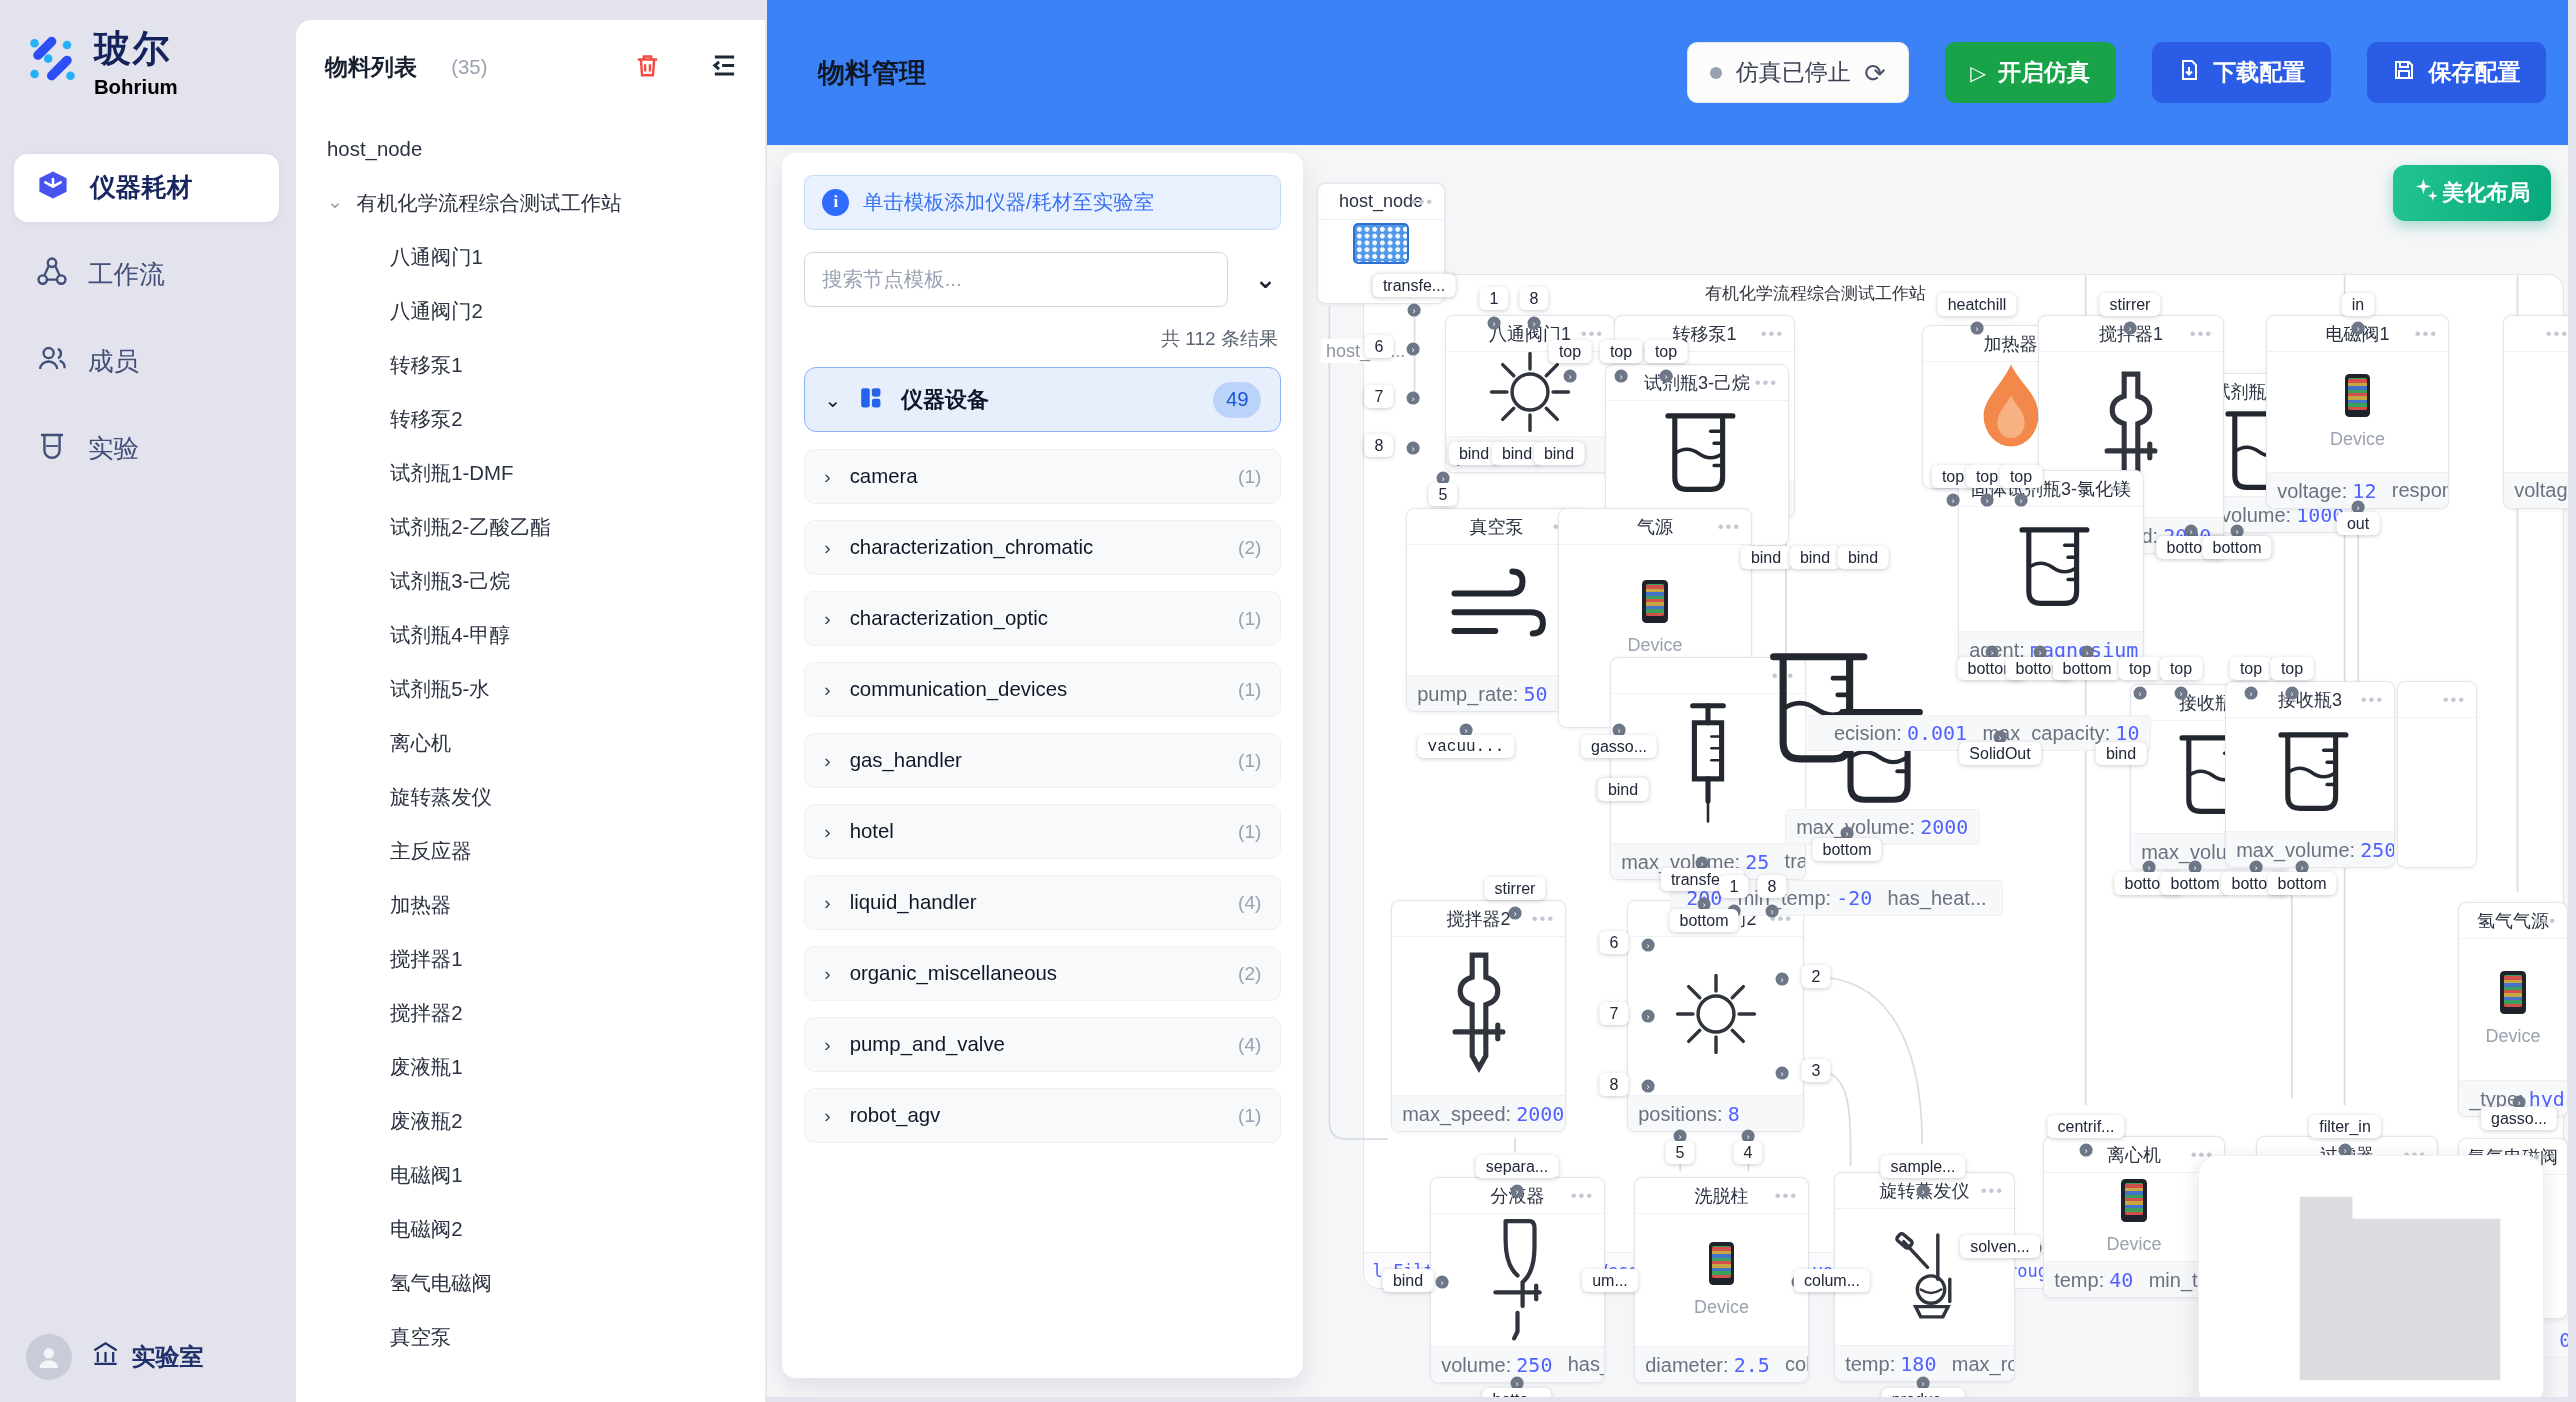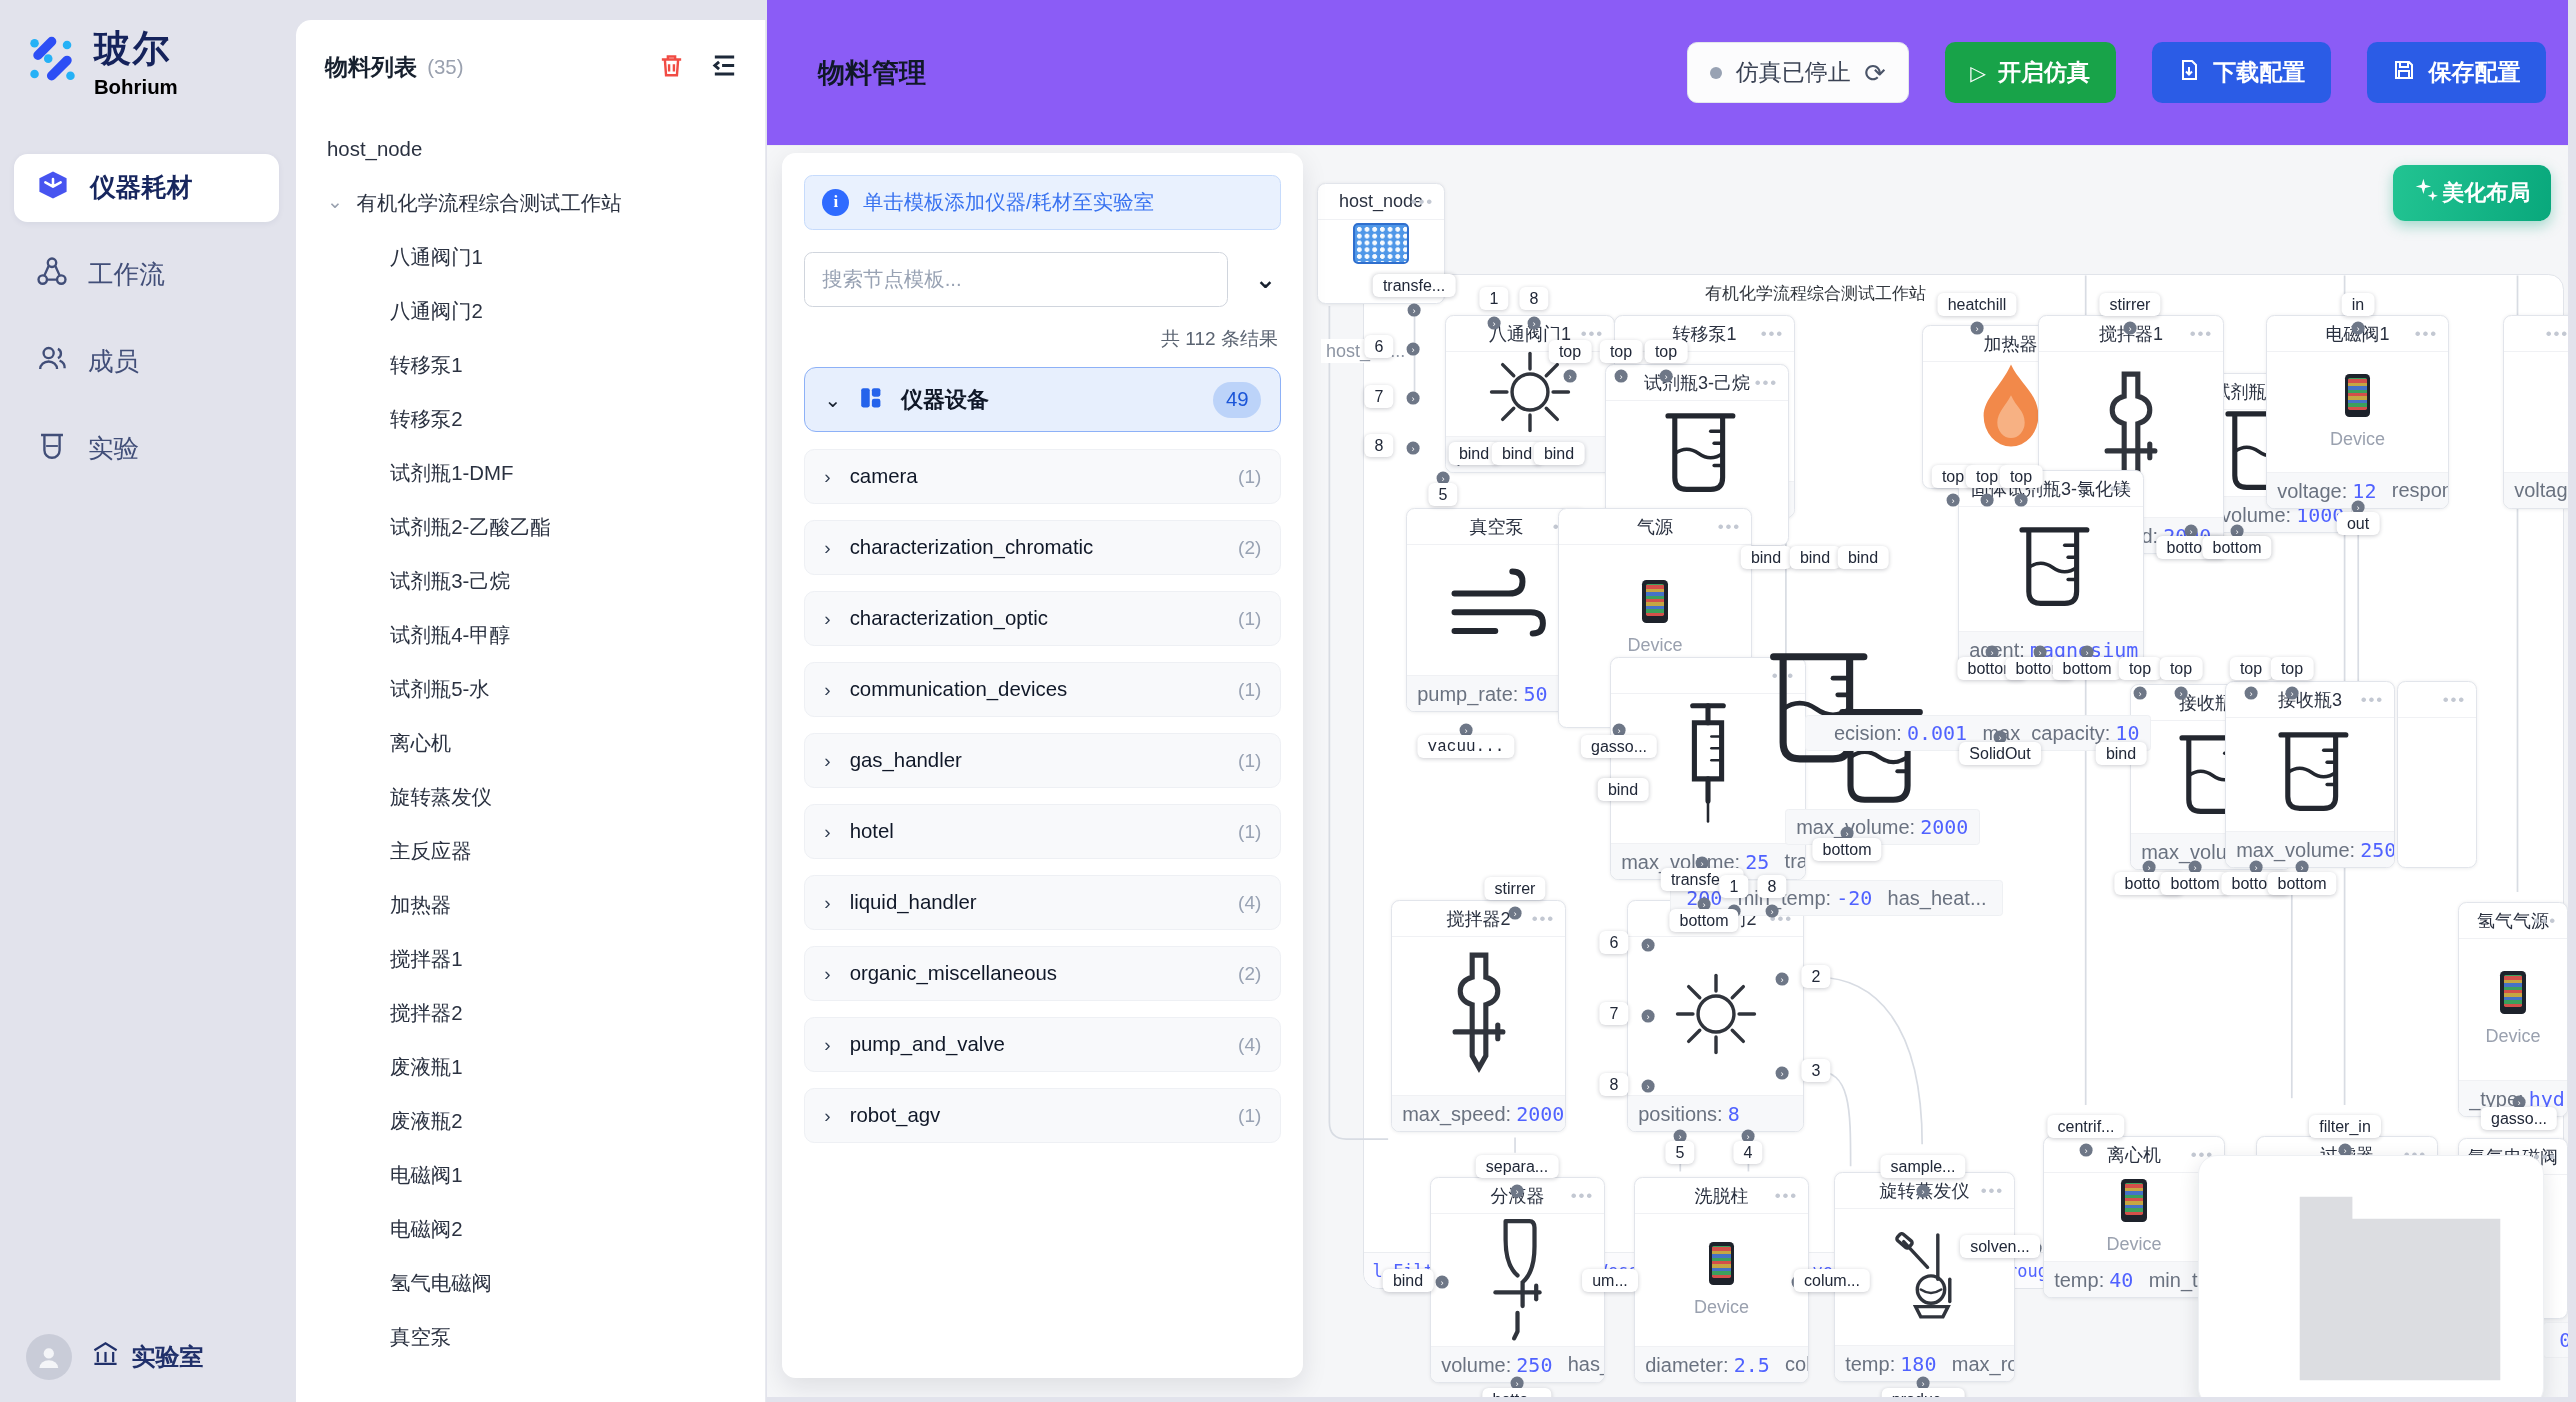--- a/index.html
+++ b/index.html
@@ -16,34 +16,34 @@
                font-size:25.6px; color:#414e78; font-weight:500; cursor:pointer; }
   .menu-item.active { background:#ffffff; color:#17265e; font-weight:bold; box-shadow:0 1.7px 6.8px rgba(20,30,80,.06); }
   .menu-item svg { flex:0 0 auto; }
   .side-footer { position:absolute; left:0; bottom:0; width:100%; display:flex; align-items:center; gap:19px; padding:0 0 22px 25.6px; }
   .avatar { width:46px; height:46px; border-radius:50%; background:#c9ccd8; display:flex; align-items:center; justify-content:center; }
   .lab-row { display:flex; align-items:center; gap:12px; font-size:24px; font-weight:bold; color:#20306a; }
 
   
   .materials { position:absolute; left:296px; top:20.4px; width:470px; height:1382px; background:#fff;
                border-radius:15.3px 0 0 0; border-right:0.9px solid #e8eaef; overflow:hidden; }
-  .mat-head { display:flex; align-items:center; padding:31px 25.6px 17px 29px; }
+  .mat-head { display:flex; align-items:center; padding:31px 25.6px 17px 29px;gap:24px; }
   .mat-title { font-size:23px; font-weight:bold; color:#17202e; }
   .mat-count { font-size:20.4px; color:#9aa1af; margin-left:10.2px; }
   .mat-head .spacer { flex:1; }
   .mat-head svg { cursor:pointer; }
   .tree { padding:22px 0 0 0; }
   .tree-row { height:54px; display:flex; align-items:center; font-size:20.4px; color:#2a3140; cursor:pointer; }
   .tree-root { padding-left:31px; }
   .tree-ws { padding-left:31px; gap:13.6px; }
   .tree-ws .chev { color:#98a0ae; font-size:19px; transform:translateY(-1.7px); }
   .tree-item { padding-left:94px; }
 
   
-  .main { position:absolute; left:767px; top:0; width:1801px; height:1397px; background:#8b5cf6; }
+  .main { position:absolute; left:767px; top:0; width:1801px; height:1397px; background:#3b82f6; }
   .main-header { position:relative; height:145px; display:flex; align-items:center; padding:0 22px 0 51px; }
   .page-title { font-size:27px; font-weight:bold; color:#101828; }
   .main-header .spacer { flex:1; }
   .hbtns { display:flex; align-items:center; gap:36px; }
   .status-pill { display:flex; align-items:center; gap:13.6px; height:61px; padding:0 22px; border:0.9px solid #e3e6ec;
                  background:#fcfcfd; border-radius:10.2px; font-size:23px; color:#3a4254; }
   .status-dot { width:12px; height:12px; border-radius:50%; background:#98a2b3; }
   .refresh { font-size:25.6px; color:#4a5468; }
   .btn { display:flex; align-items:center; gap:12px; height:61px; padding:0 25.6px; border-radius:10.2px;
          font-size:23px; font-weight:bold; color:#fff; cursor:pointer; }

